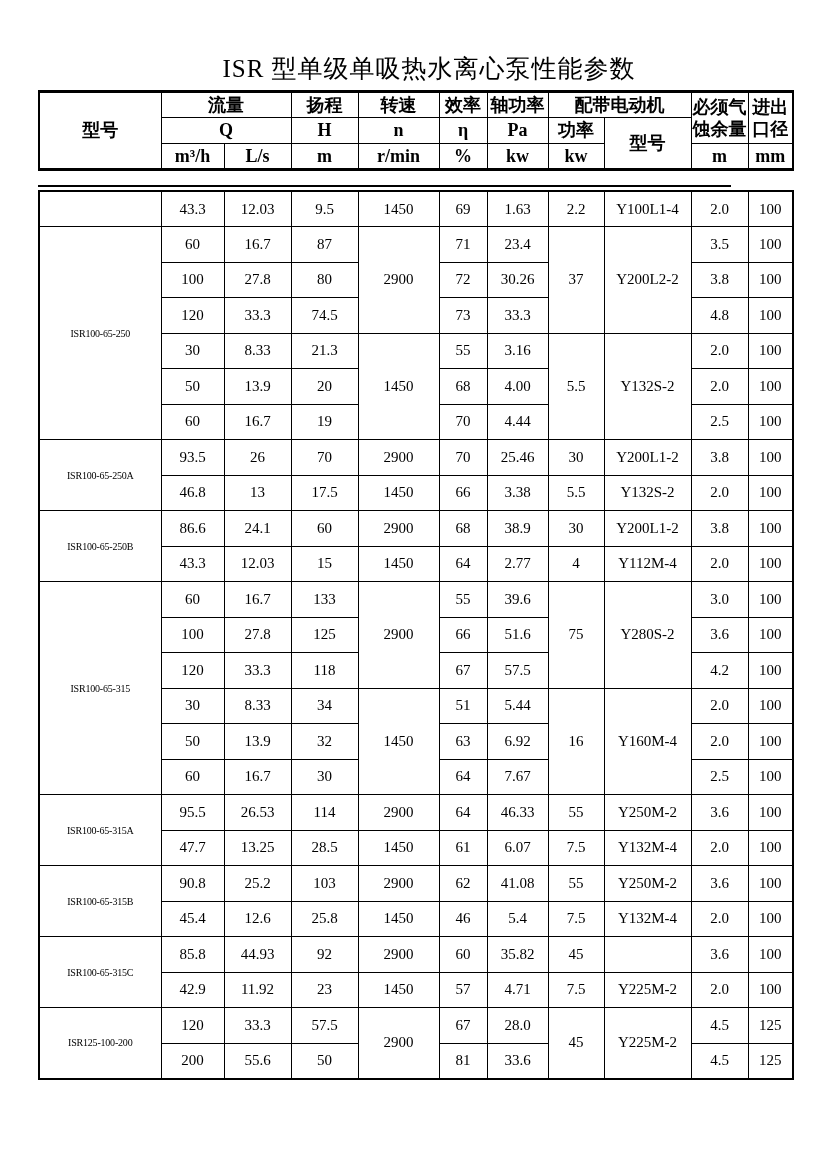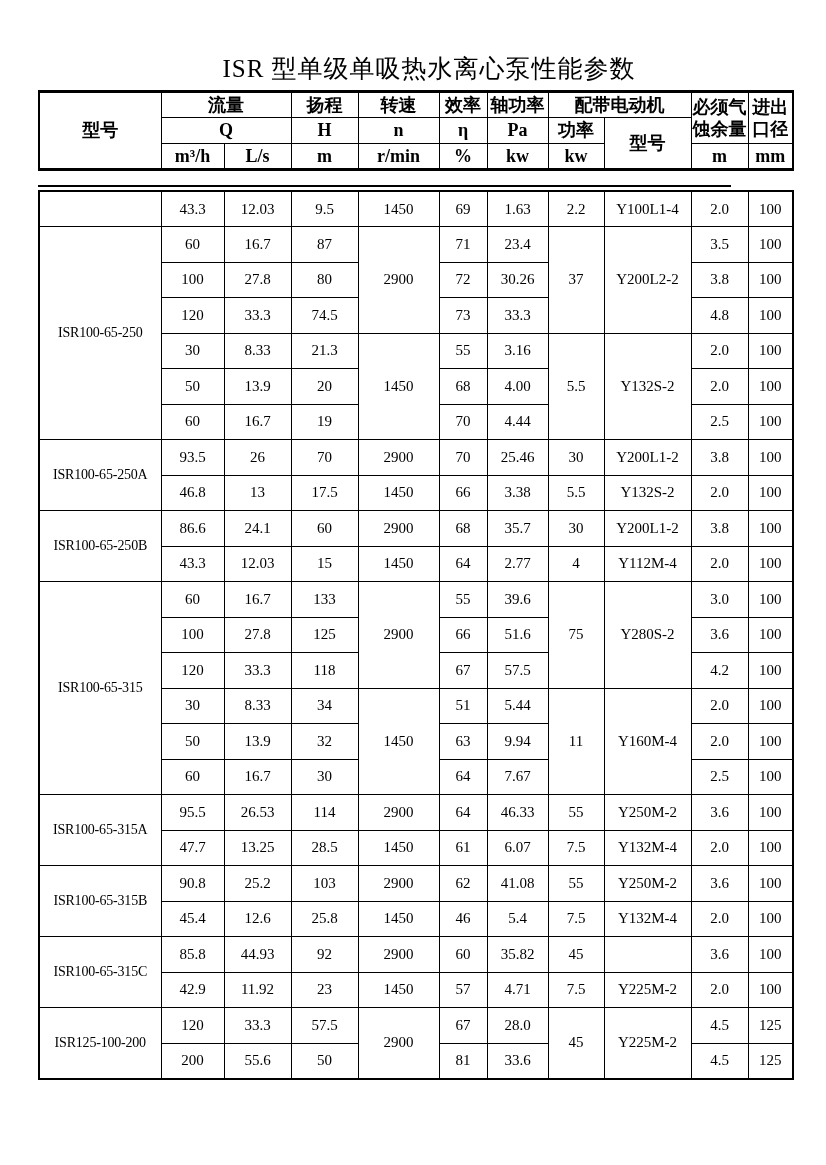--- a/index.html
+++ b/index.html
@@ -71,21 +71,21 @@
     border: 1px solid #000;
     text-align: center;
     vertical-align: middle;
     font-size: 15px;
     padding: 0;
     overflow: hidden;
     white-space: nowrap;
   }
   .body-table tr { height: 35.5px; }
   .body-table td.model {
-    font-size: 14px;
+    font-size: 10px;
     letter-spacing: -0.2px;
   }
 </style>
 </head>
 <body>
 
 <div class="page">
 
   <div class="doc-title">ISR 型单级单吸热水离心泵性能参数</div>
 
@@ -260,21 +260,21 @@
             <td>2.0</td>
             <td>100</td>
           </tr>
           <tr>
             <td rowspan="2" class="model">ISR100-65-250B</td>
             <td>86.6</td>
             <td>24.1</td>
             <td>60</td>
             <td>2900</td>
             <td>68</td>
-            <td>35.7</td>
+            <td>38.9</td>
             <td>30</td>
             <td>Y200L1-2</td>
             <td>3.8</td>
             <td>100</td>
           </tr>
           <tr>
             <td>43.3</td>
             <td>12.03</td>
             <td>15</td>
             <td>1450</td>
@@ -316,31 +316,31 @@
             <td>4.2</td>
             <td>100</td>
           </tr>
           <tr>
             <td>30</td>
             <td>8.33</td>
             <td>34</td>
             <td rowspan="3">1450</td>
             <td>51</td>
             <td>5.44</td>
-            <td rowspan="3">11</td>
+            <td rowspan="3">16</td>
             <td rowspan="3">Y160M-4</td>
             <td>2.0</td>
             <td>100</td>
           </tr>
           <tr>
             <td>50</td>
             <td>13.9</td>
             <td>32</td>
             <td>63</td>
-            <td>9.94</td>
+            <td>6.92</td>
             <td>2.0</td>
             <td>100</td>
           </tr>
           <tr>
             <td>60</td>
             <td>16.7</td>
             <td>30</td>
             <td>64</td>
             <td>7.67</td>
             <td>2.5</td>

